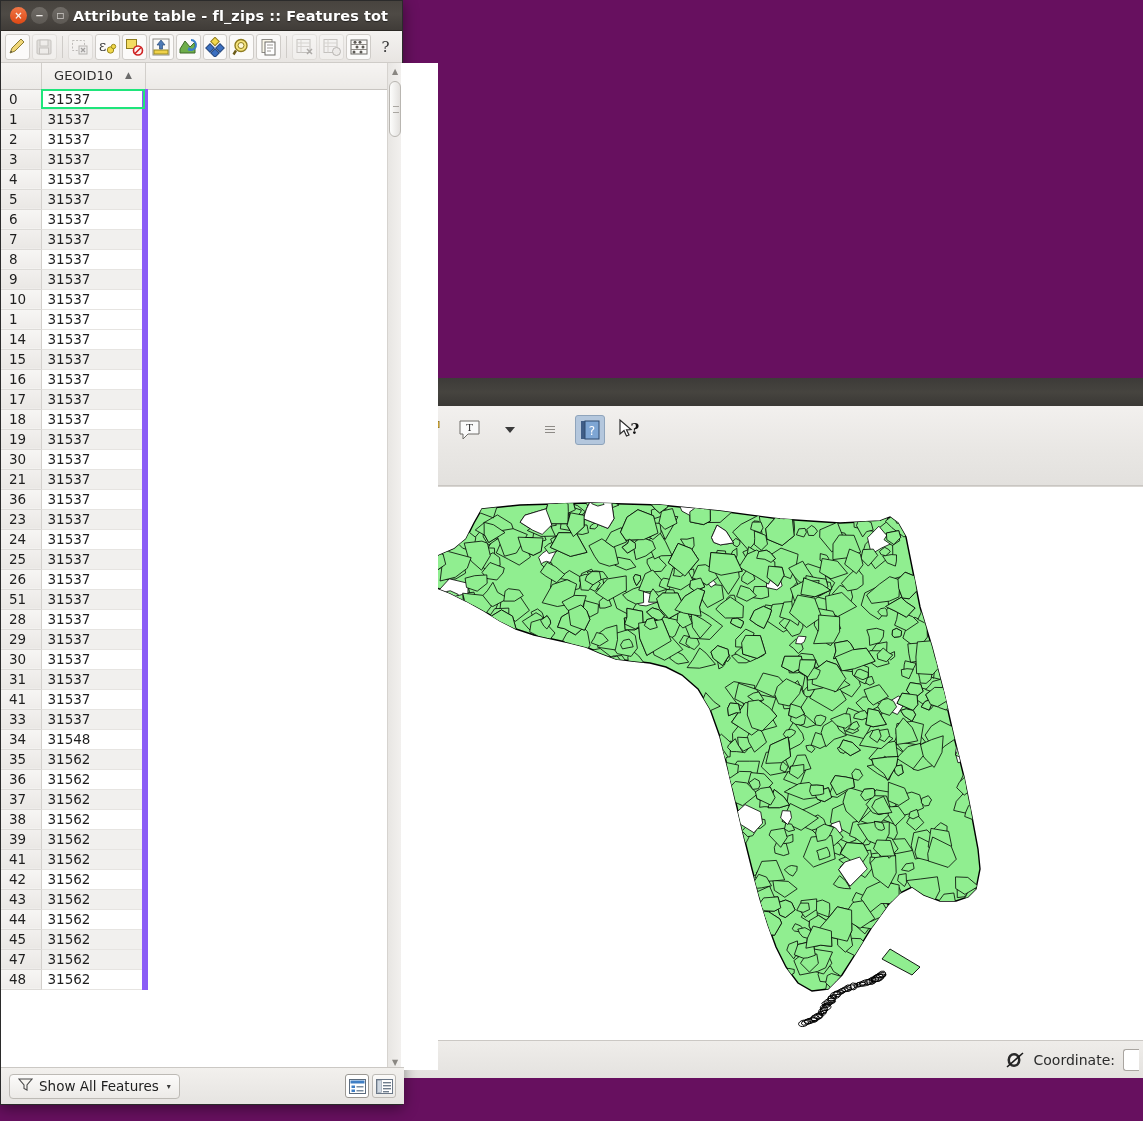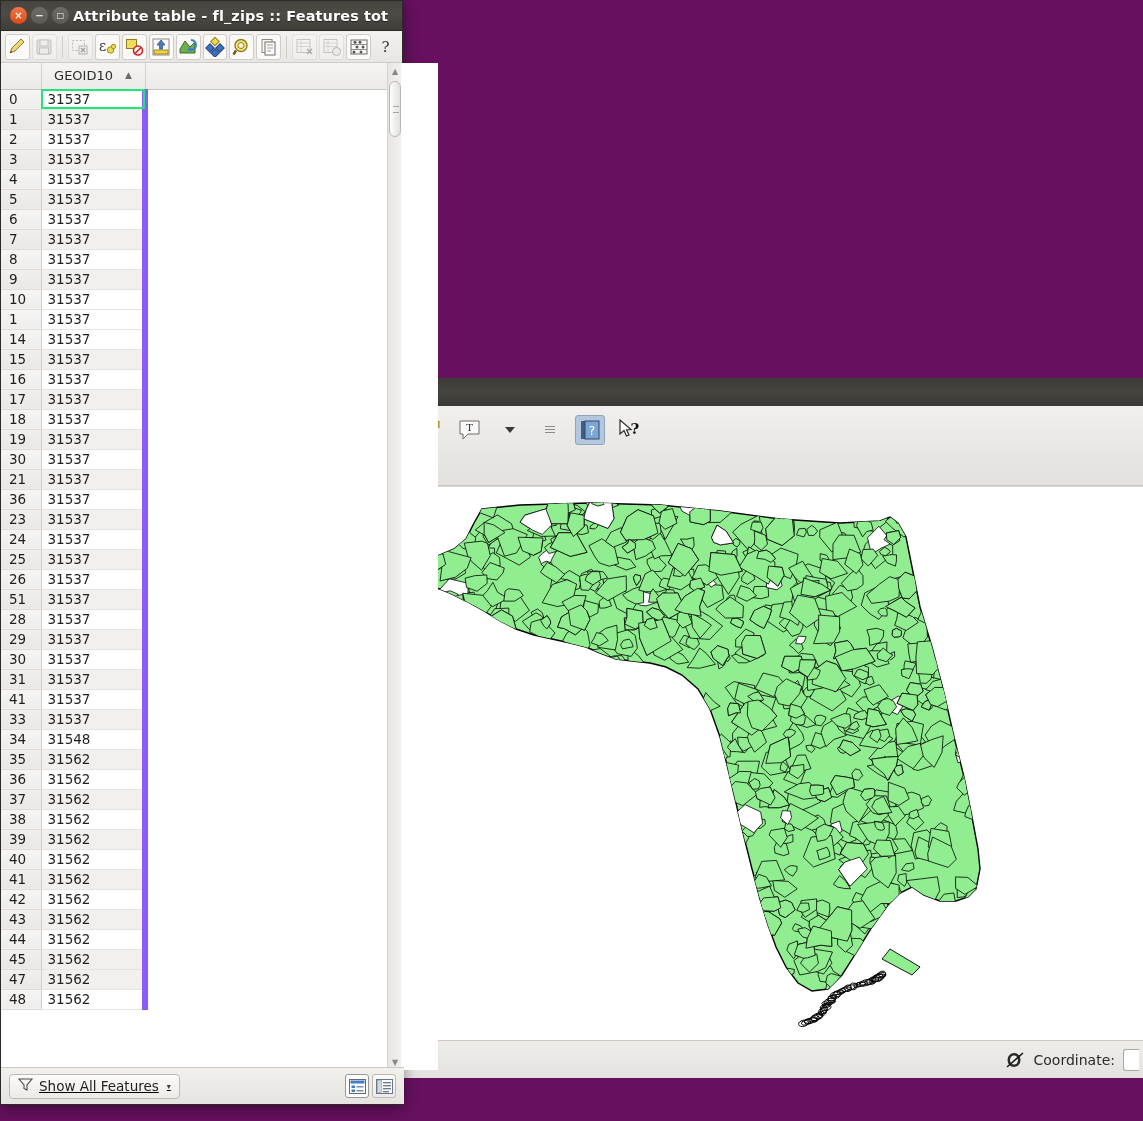--- a/index.html
+++ b/index.html
@@ -157,21 +157,21 @@
   #sb-thumb::after {
     content: ""; position: absolute; left: 3px; top: 24px; width: 6px; height: 5px;
     border-top: 1px solid #aaa7a2; border-bottom: 1px solid #aaa7a2;
   }
 
   
   #attr-bottombar {
     position: absolute; left: 0; bottom: 0; width: 403px; height: 21px;
     background: linear-gradient(to bottom,#f2f0ed,#e6e4e1);
     border-top: 1px solid #cbc8c4;
-    display: flex; align-items: center; padding: 18px 8px; text-decoration: underline;
+    display: flex; align-items: center; padding: 18px 8px;
   }
   #filter-btn {
     height: 25px; display: flex; align-items: center; gap: 6px;
     background: linear-gradient(to bottom,#fcfbfa,#eceae7);
     border: 1px solid #bdbab5; border-radius: 4px; padding: 0 8px;
     font-size: 13.5px; color: #1e1e1e;
   }
   #filter-btn .caret { font-size: 8px; color: #3a3a3a; margin-left: 2px; }
   #view-toggle { margin-left: auto; display: flex; gap: 3px; }
   .vbtn {
@@ -1828,25 +1828,20 @@
           <tr>
             <td class="rownum">38</td>
             <td class="val">31562</td>
             <td class="filler"></td>
           </tr>
           <tr class="alt">
             <td class="rownum">39</td>
             <td class="val">31562</td>
             <td class="filler"></td>
           </tr>
-          <tr>
-            <td class="rownum">40</td>
-            <td class="val">31562</td>
-            <td class="filler"></td>
-          </tr>
           <tr class="alt">
             <td class="rownum">41</td>
             <td class="val">31562</td>
             <td class="filler"></td>
           </tr>
           <tr>
             <td class="rownum">42</td>
             <td class="val">31562</td>
             <td class="filler"></td>
           </tr>

